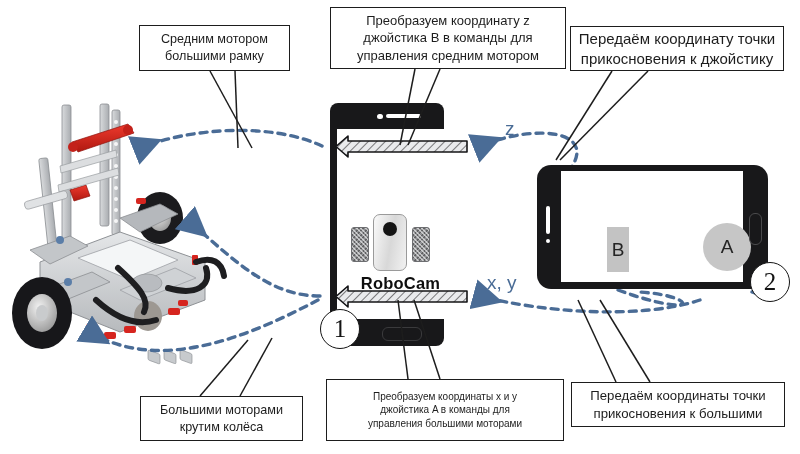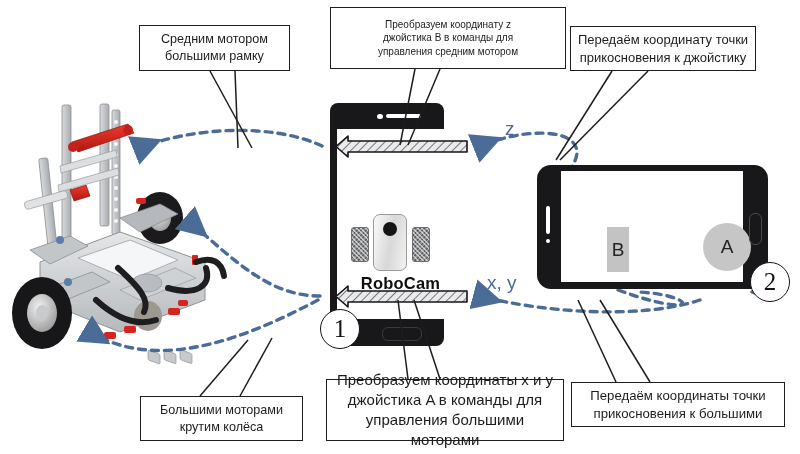--- a/index.html
+++ b/index.html
@@ -24,24 +24,24 @@
     font-size:12.6px;
     display:flex;
     align-items:center;
     justify-content:center;
     padding:3px 6px;
     z-index:40;
   }
   .callout span{display:block;white-space:pre-line;}
 
   #cl-top-left   {left:139px;  top:25px;  width:151px; height:46px;}
-  #cl-top-mid    {left:330px;  top:7px;   width:236px; height:62px; font-size:10px;}
-  #cl-top-right  {left:570px;  top:26px;  width:186px; height:45px; font-size:13px;}
+  #cl-top-mid    {left:330px;  top:7px;   width:236px; height:62px; font-size:13px;}
+  #cl-top-right  {left:570px;  top:26px;  width:214px; height:45px; font-size:15px;}
   #cl-bot-left   {left:140px;  top:396px; width:163px; height:45px;}
-  #cl-bot-mid    {left:326px;  top:379px; width:238px; height:62px; font-size:15px;text-align:center;}
+  #cl-bot-mid    {left:326px;  top:379px; width:238px; height:62px; font-size:10px;text-align:center;}
   #cl-bot-right  {left:571px;  top:382px; width:214px; height:45px; font-size:13.2px;}
 
   
   .axis-label{
     position:absolute;
     color:#4a6c96;
     font-size:19px;
     font-family:"Liberation Sans", sans-serif;
     z-index:45;
   }

